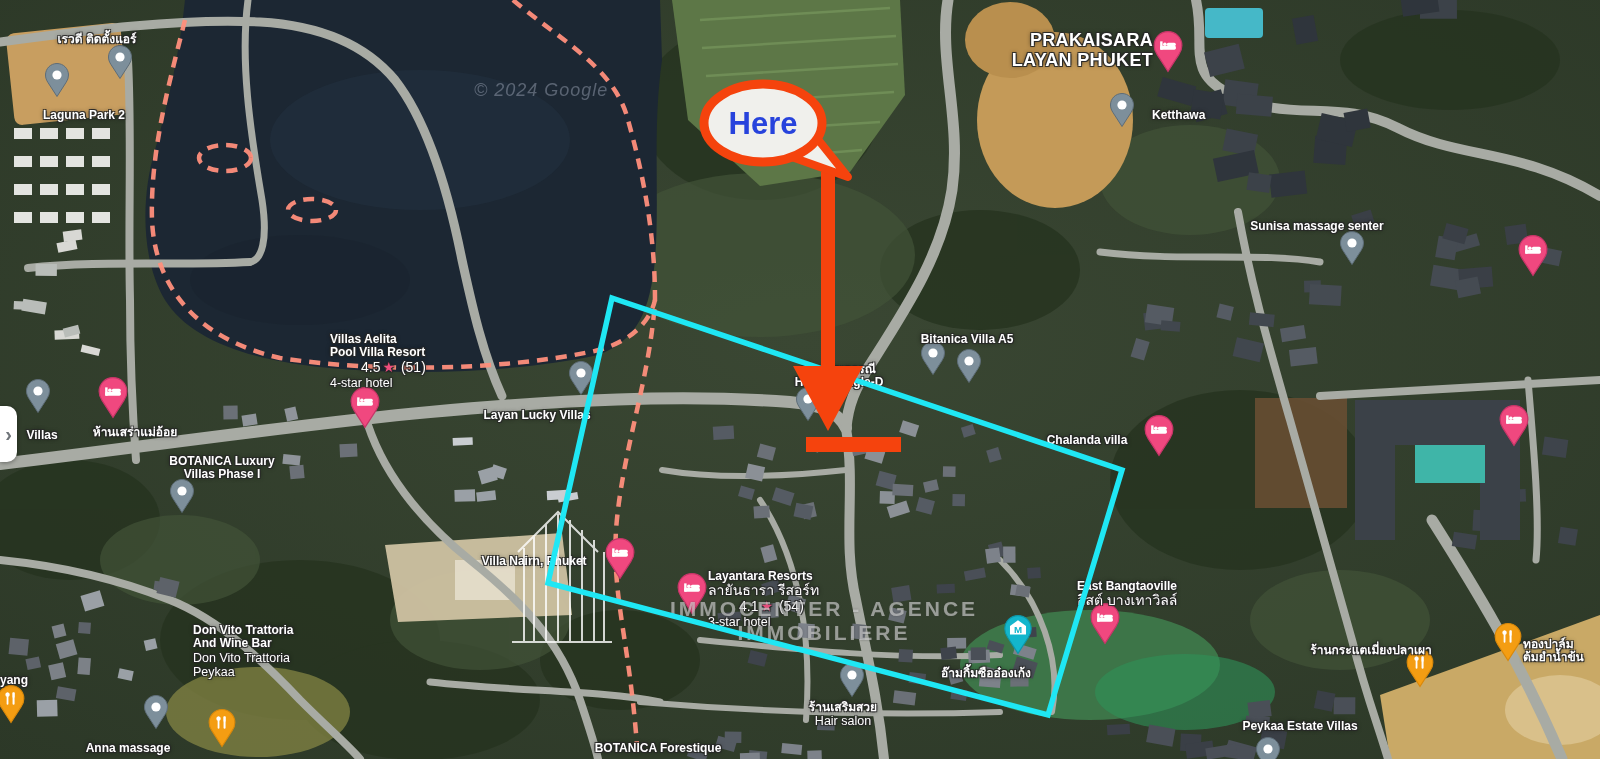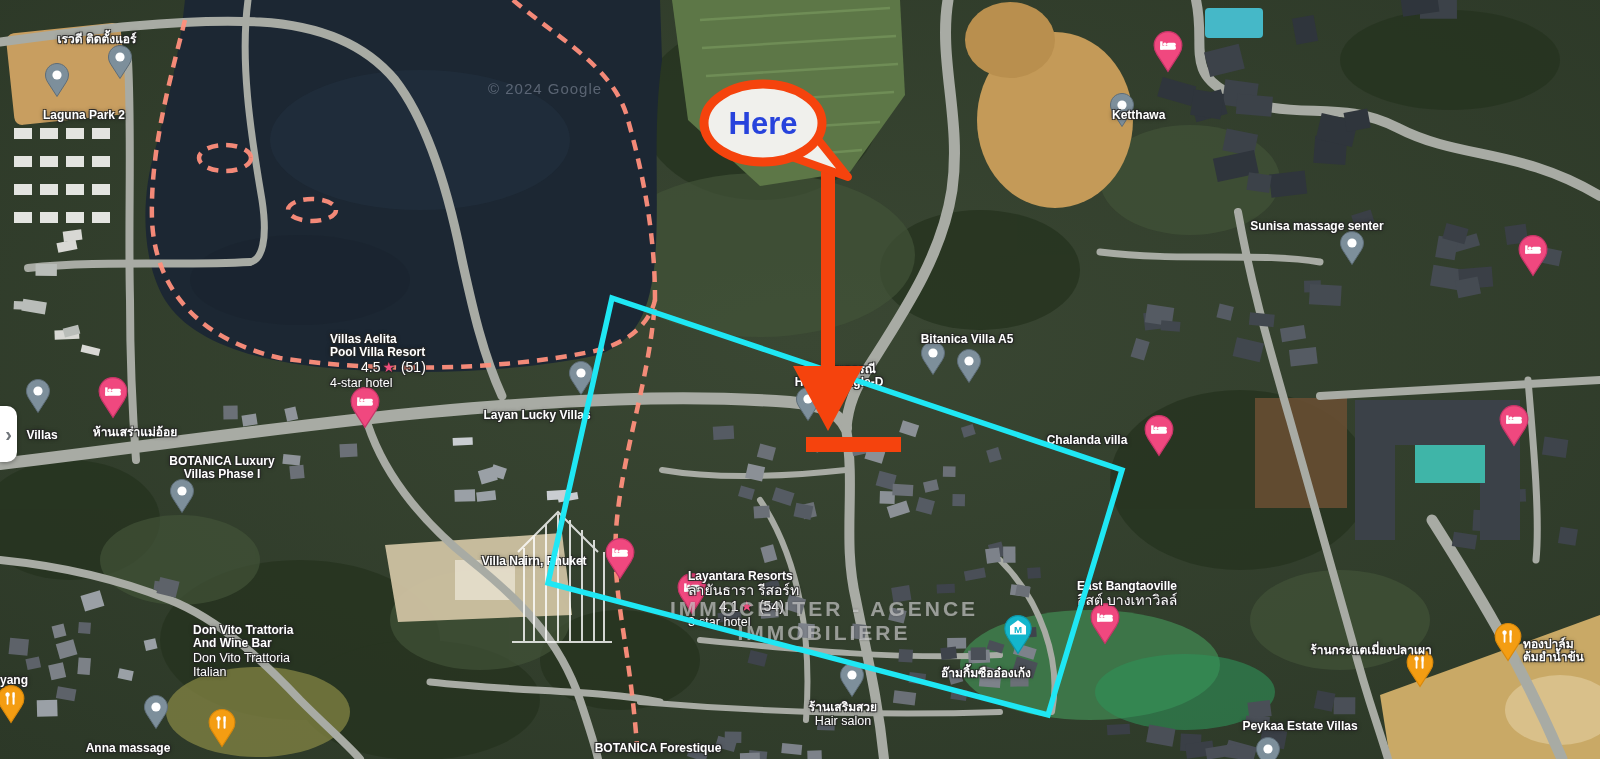--- a/index.html
+++ b/index.html
@@ -23,22 +23,22 @@
   .s-subthai{font-size:14px;font-weight:normal;}
   .s-rating{font-size:14px;font-weight:normal;margin-left:31px;}
   .s-rating .star{color:#EE4D7E;font-size:14px;padding:0 2px;}
   
   .pin{position:absolute;transform:translate(-50%,-13px);}
   .pin svg{overflow:visible}
   
   #watermark{position:absolute;left:608px;top:597px;width:432px;text-align:center;
     font-size:21px;font-weight:bold;letter-spacing:3px;color:rgba(235,235,235,.55);
     text-shadow:0 0 2px rgba(60,60,60,.5);}
-  #attribution{position:absolute;left:488px;top:80px;font-size:15px;
-    color:rgba(140,150,165,.55);letter-spacing:1px;}
+  #attribution{position:absolute;left:474px;top:80px;font-size:18px;
+    color:rgba(140,150,165,.55);letter-spacing:1px;font-style:italic;}
   #panel-toggle{position:absolute;left:0;top:406px;width:17px;height:56px;background:#fff;
     border-radius:0 10px 10px 0;box-shadow:0 1px 4px rgba(0,0,0,.4);display:flex;
     align-items:center;justify-content:center;color:#70757a;font-size:20px;font-weight:bold;}
 </style>
 </head>
 <body>
 
 <div id="stage">
 
   <svg class="layer" viewBox="0 0 1600 759" aria-hidden="true">
@@ -334,27 +334,31 @@
         <svg width="29" height="41" viewBox="0 0 24 34">
           <path d="M12 .5C5.6.5.5 5.6.5 12c0 2.6.9 5.2 2.4 7.4L12 33.5l9.1-14.1A12.6 12.6 0 0 0 23.5 12C23.5 5.6 18.4.5 12 .5z" fill="#F0487F" stroke="#c73568" stroke-width="1"></path>
           <g fill="#fff">
             <rect x="5.5" y="12.2" width="13" height="3.4" rx="1.2"></rect>
             <rect x="5.5" y="8.6" width="2" height="7"></rect>
             <circle cx="9.4" cy="11" r="1.5"></circle>
             <rect x="11" y="9.8" width="7.5" height="2.6" rx="1.3"></rect>
           </g>
         </svg>
       </div>
+      <div class="maplabel r" style="left: 1153px; top: 50px;">
+        <span class="ln s-big">PRAKAISARA</span>
+        <span class="ln s-big">LAYAN PHUKET</span>
+      </div>
       <div class="pin" style="left: 1122px; top: 106px;">
         <svg width="24" height="34" viewBox="0 0 24 34">
           <path d="M12 .5C5.6.5.5 5.6.5 12c0 2.6.9 5.2 2.4 7.4L12 33.5l9.1-14.1A12.6 12.6 0 0 0 23.5 12C23.5 5.6 18.4.5 12 .5z" fill="#7D8F9B" stroke="#5e6d78" stroke-width="1"></path>
           <circle cx="12" cy="12" r="4.6" fill="#fff"></circle>
         </svg>
       </div>
-      <div class="maplabel l" style="left: 1112px; top: 116px;">
+      <div class="maplabel l" style="left: 1152px; top: 116px;">
         <span class="ln s-title">Ketthawa</span>
       </div>
       <div class="pin" style="left: 1352px; top: 244px;">
         <svg width="24" height="34" viewBox="0 0 24 34">
           <path d="M12 .5C5.6.5.5 5.6.5 12c0 2.6.9 5.2 2.4 7.4L12 33.5l9.1-14.1A12.6 12.6 0 0 0 23.5 12C23.5 5.6 18.4.5 12 .5z" fill="#7D8F9B" stroke="#5e6d78" stroke-width="1"></path>
           <circle cx="12" cy="12" r="4.6" fill="#fff"></circle>
         </svg>
       </div>
       <div class="maplabel c" style="left: 1317px; top: 227px;">
         <span class="ln s-title">Sunisa massage senter</span>
@@ -486,21 +490,21 @@
         <svg width="29" height="41" viewBox="0 0 24 34">
           <path d="M12 .5C5.6.5.5 5.6.5 12c0 2.6.9 5.2 2.4 7.4L12 33.5l9.1-14.1A12.6 12.6 0 0 0 23.5 12C23.5 5.6 18.4.5 12 .5z" fill="#F0487F" stroke="#c73568" stroke-width="1"></path>
           <g fill="#fff">
             <rect x="5.5" y="12.2" width="13" height="3.4" rx="1.2"></rect>
             <rect x="5.5" y="8.6" width="2" height="7"></rect>
             <circle cx="9.4" cy="11" r="1.5"></circle>
             <rect x="11" y="9.8" width="7.5" height="2.6" rx="1.3"></rect>
           </g>
         </svg>
       </div>
-      <div class="maplabel l" style="left: 688px; top: 599px;">
+      <div class="maplabel l" style="left: 708px; top: 599px;">
         <span class="ln s-title">Layantara Resorts</span>
         <span class="ln s-subthai">ลายันธารา รีสอร์ท</span>
         <span class="ln s-rating"><span>4.1</span><span class="star">★</span><span> (54)</span></span>
         <span class="ln s-sub">3-star hotel</span>
       </div>
       <div class="pin" style="left: 1105px; top: 616px;">
         <svg width="29" height="41" viewBox="0 0 24 34">
           <path d="M12 .5C5.6.5.5 5.6.5 12c0 2.6.9 5.2 2.4 7.4L12 33.5l9.1-14.1A12.6 12.6 0 0 0 23.5 12C23.5 5.6 18.4.5 12 .5z" fill="#F0487F" stroke="#c73568" stroke-width="1"></path>
           <g fill="#fff">
             <rect x="5.5" y="12.2" width="13" height="3.4" rx="1.2"></rect>
@@ -551,21 +555,21 @@
             <rect x="7" y="6.6" width="3.8" height="4" rx="1.6"></rect>
             <rect x="13.4" y="6.6" width="1.8" height="11" rx=".9"></rect>
             <path d="M13.4 6.6 h1.8 v4.6 h-1.8 z"></path>
           </g>
         </svg>
       </div>
       <div class="maplabel l" style="left: 193px; top: 651px;">
         <span class="ln s-title">Don Vito Trattoria</span>
         <span class="ln s-title">And Wine Bar</span>
         <span class="ln s-sub">Don Vito Trattoria</span>
-        <span class="ln s-sub">Italian</span>
+        <span class="ln s-sub">Peykaa</span>
       </div>
       <div class="pin" style="left: 156px; top: 708px;">
         <svg width="24" height="34" viewBox="0 0 24 34">
           <path d="M12 .5C5.6.5.5 5.6.5 12c0 2.6.9 5.2 2.4 7.4L12 33.5l9.1-14.1A12.6 12.6 0 0 0 23.5 12C23.5 5.6 18.4.5 12 .5z" fill="#7D8F9B" stroke="#5e6d78" stroke-width="1"></path>
           <circle cx="12" cy="12" r="4.6" fill="#fff"></circle>
         </svg>
       </div>
       <div class="maplabel c" style="left: 128px; top: 749px;">
         <span class="ln s-title">Anna massage</span>
       </div>

